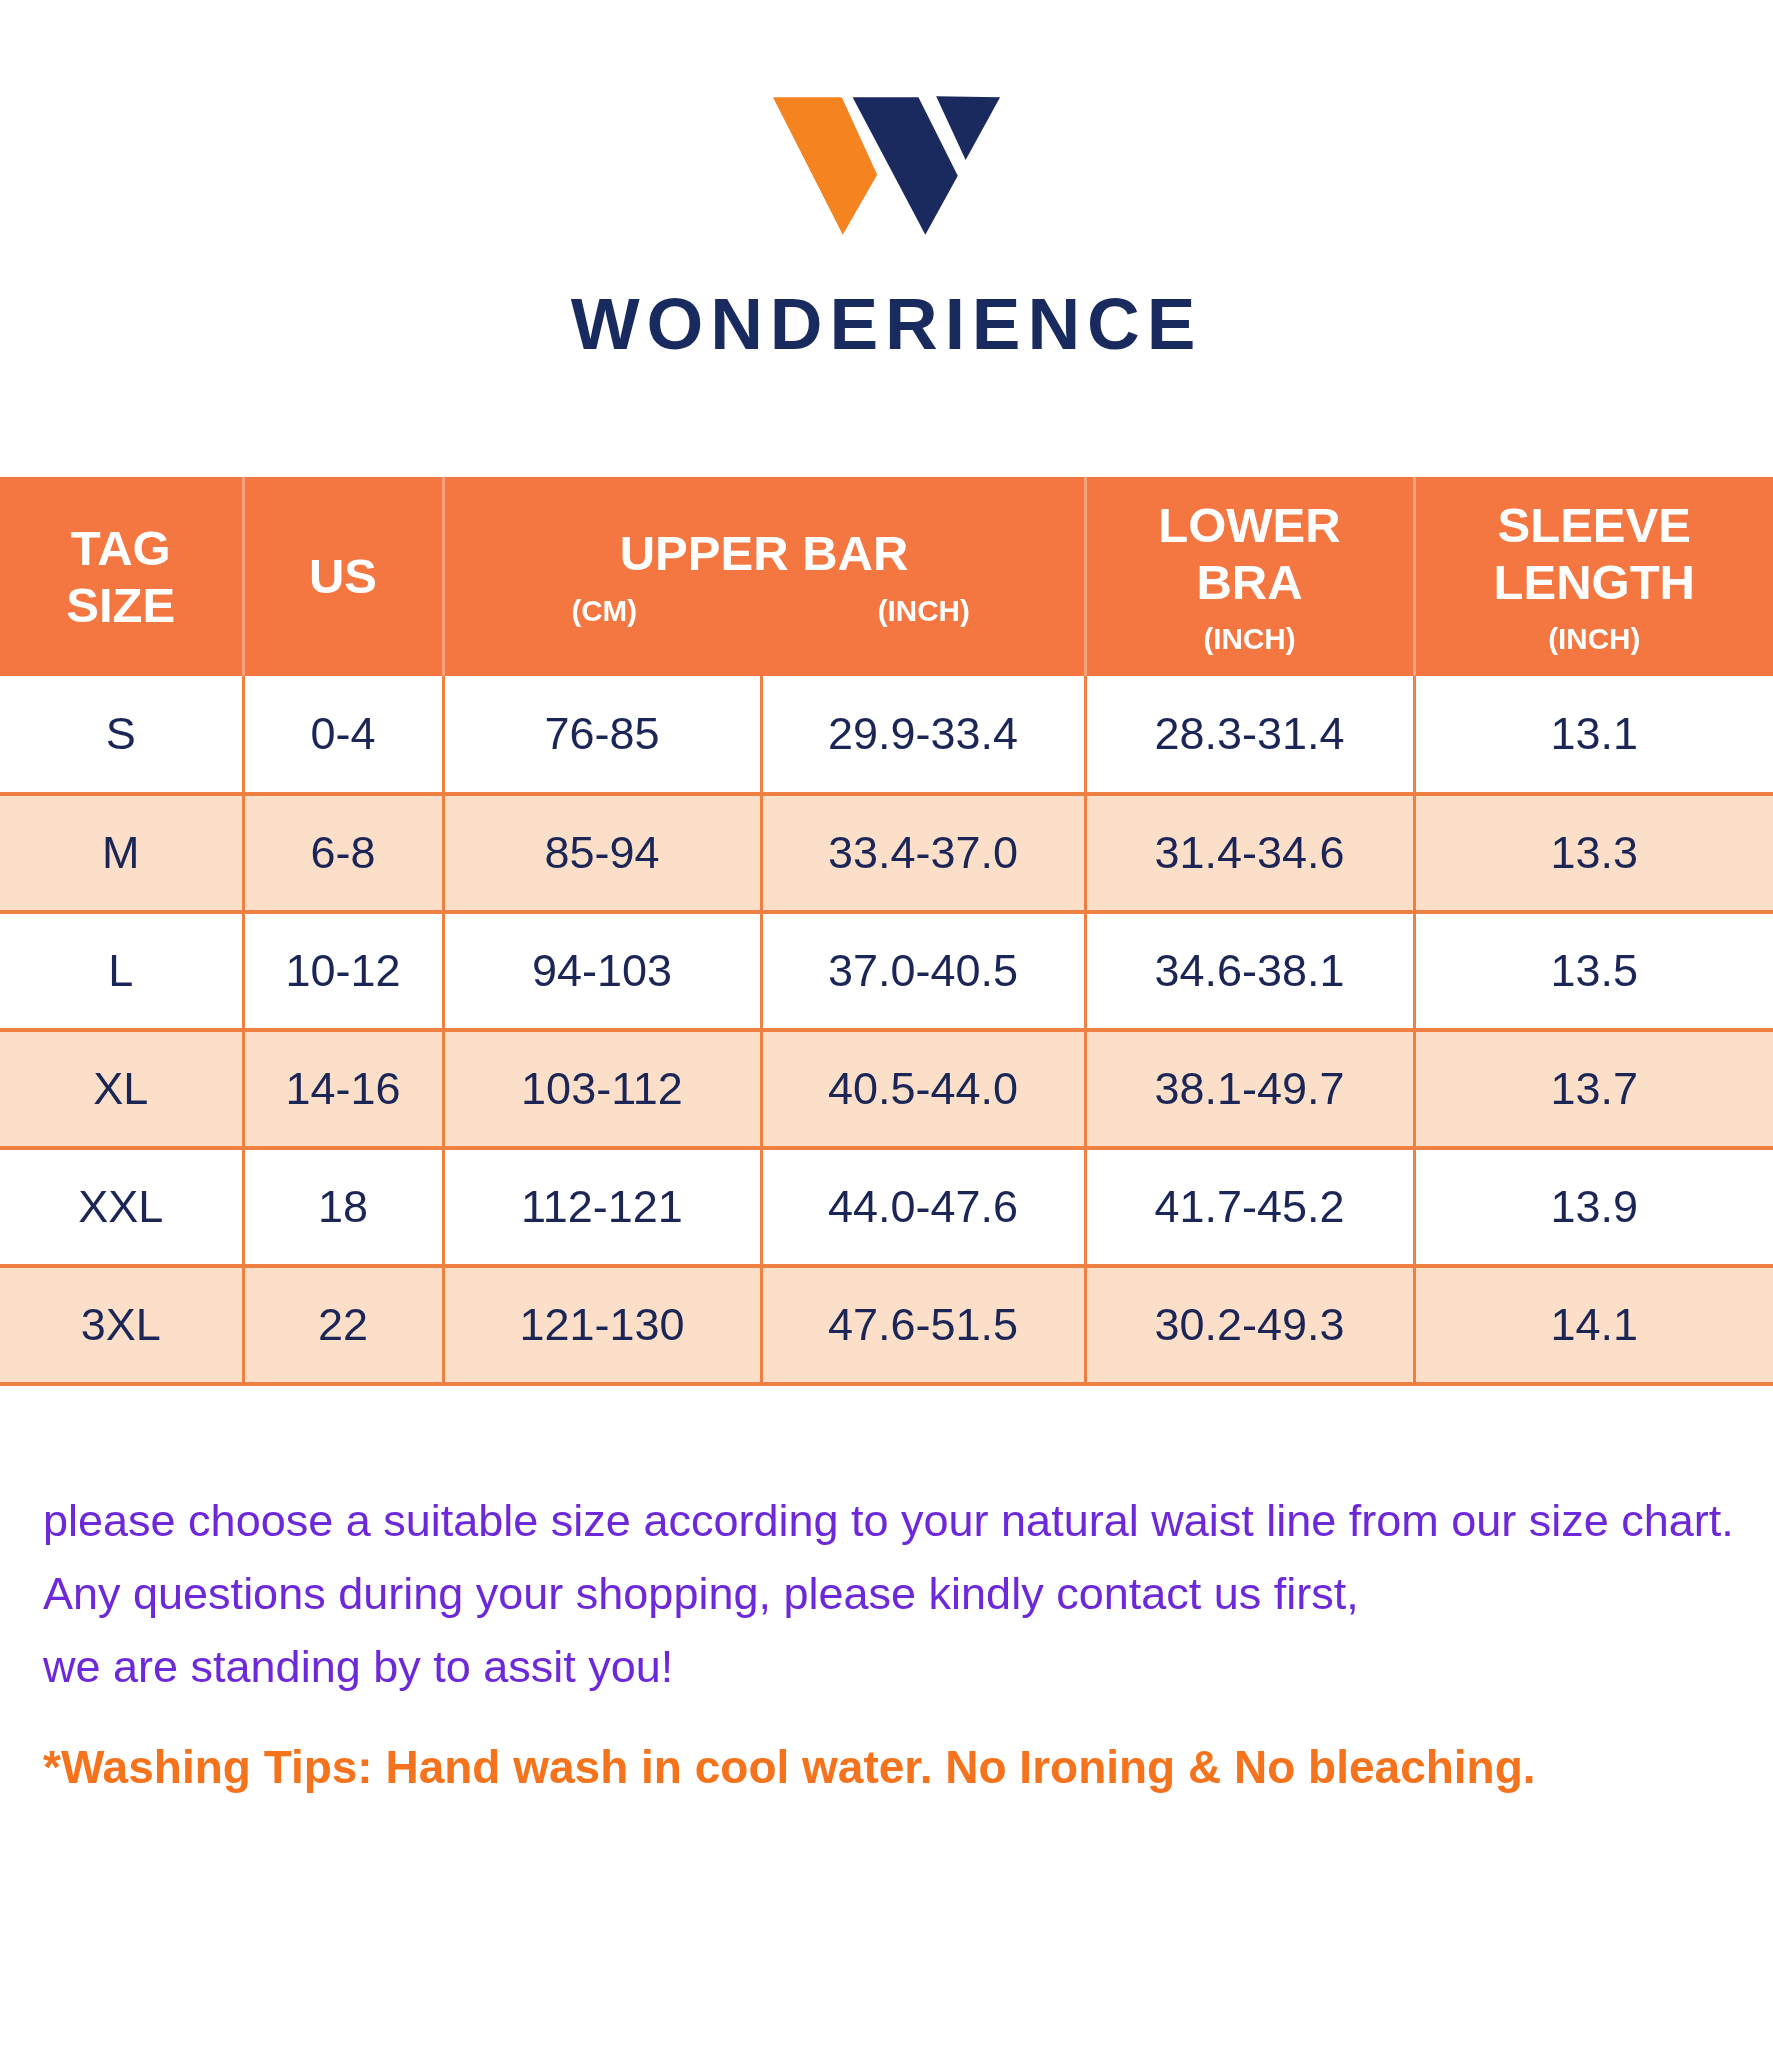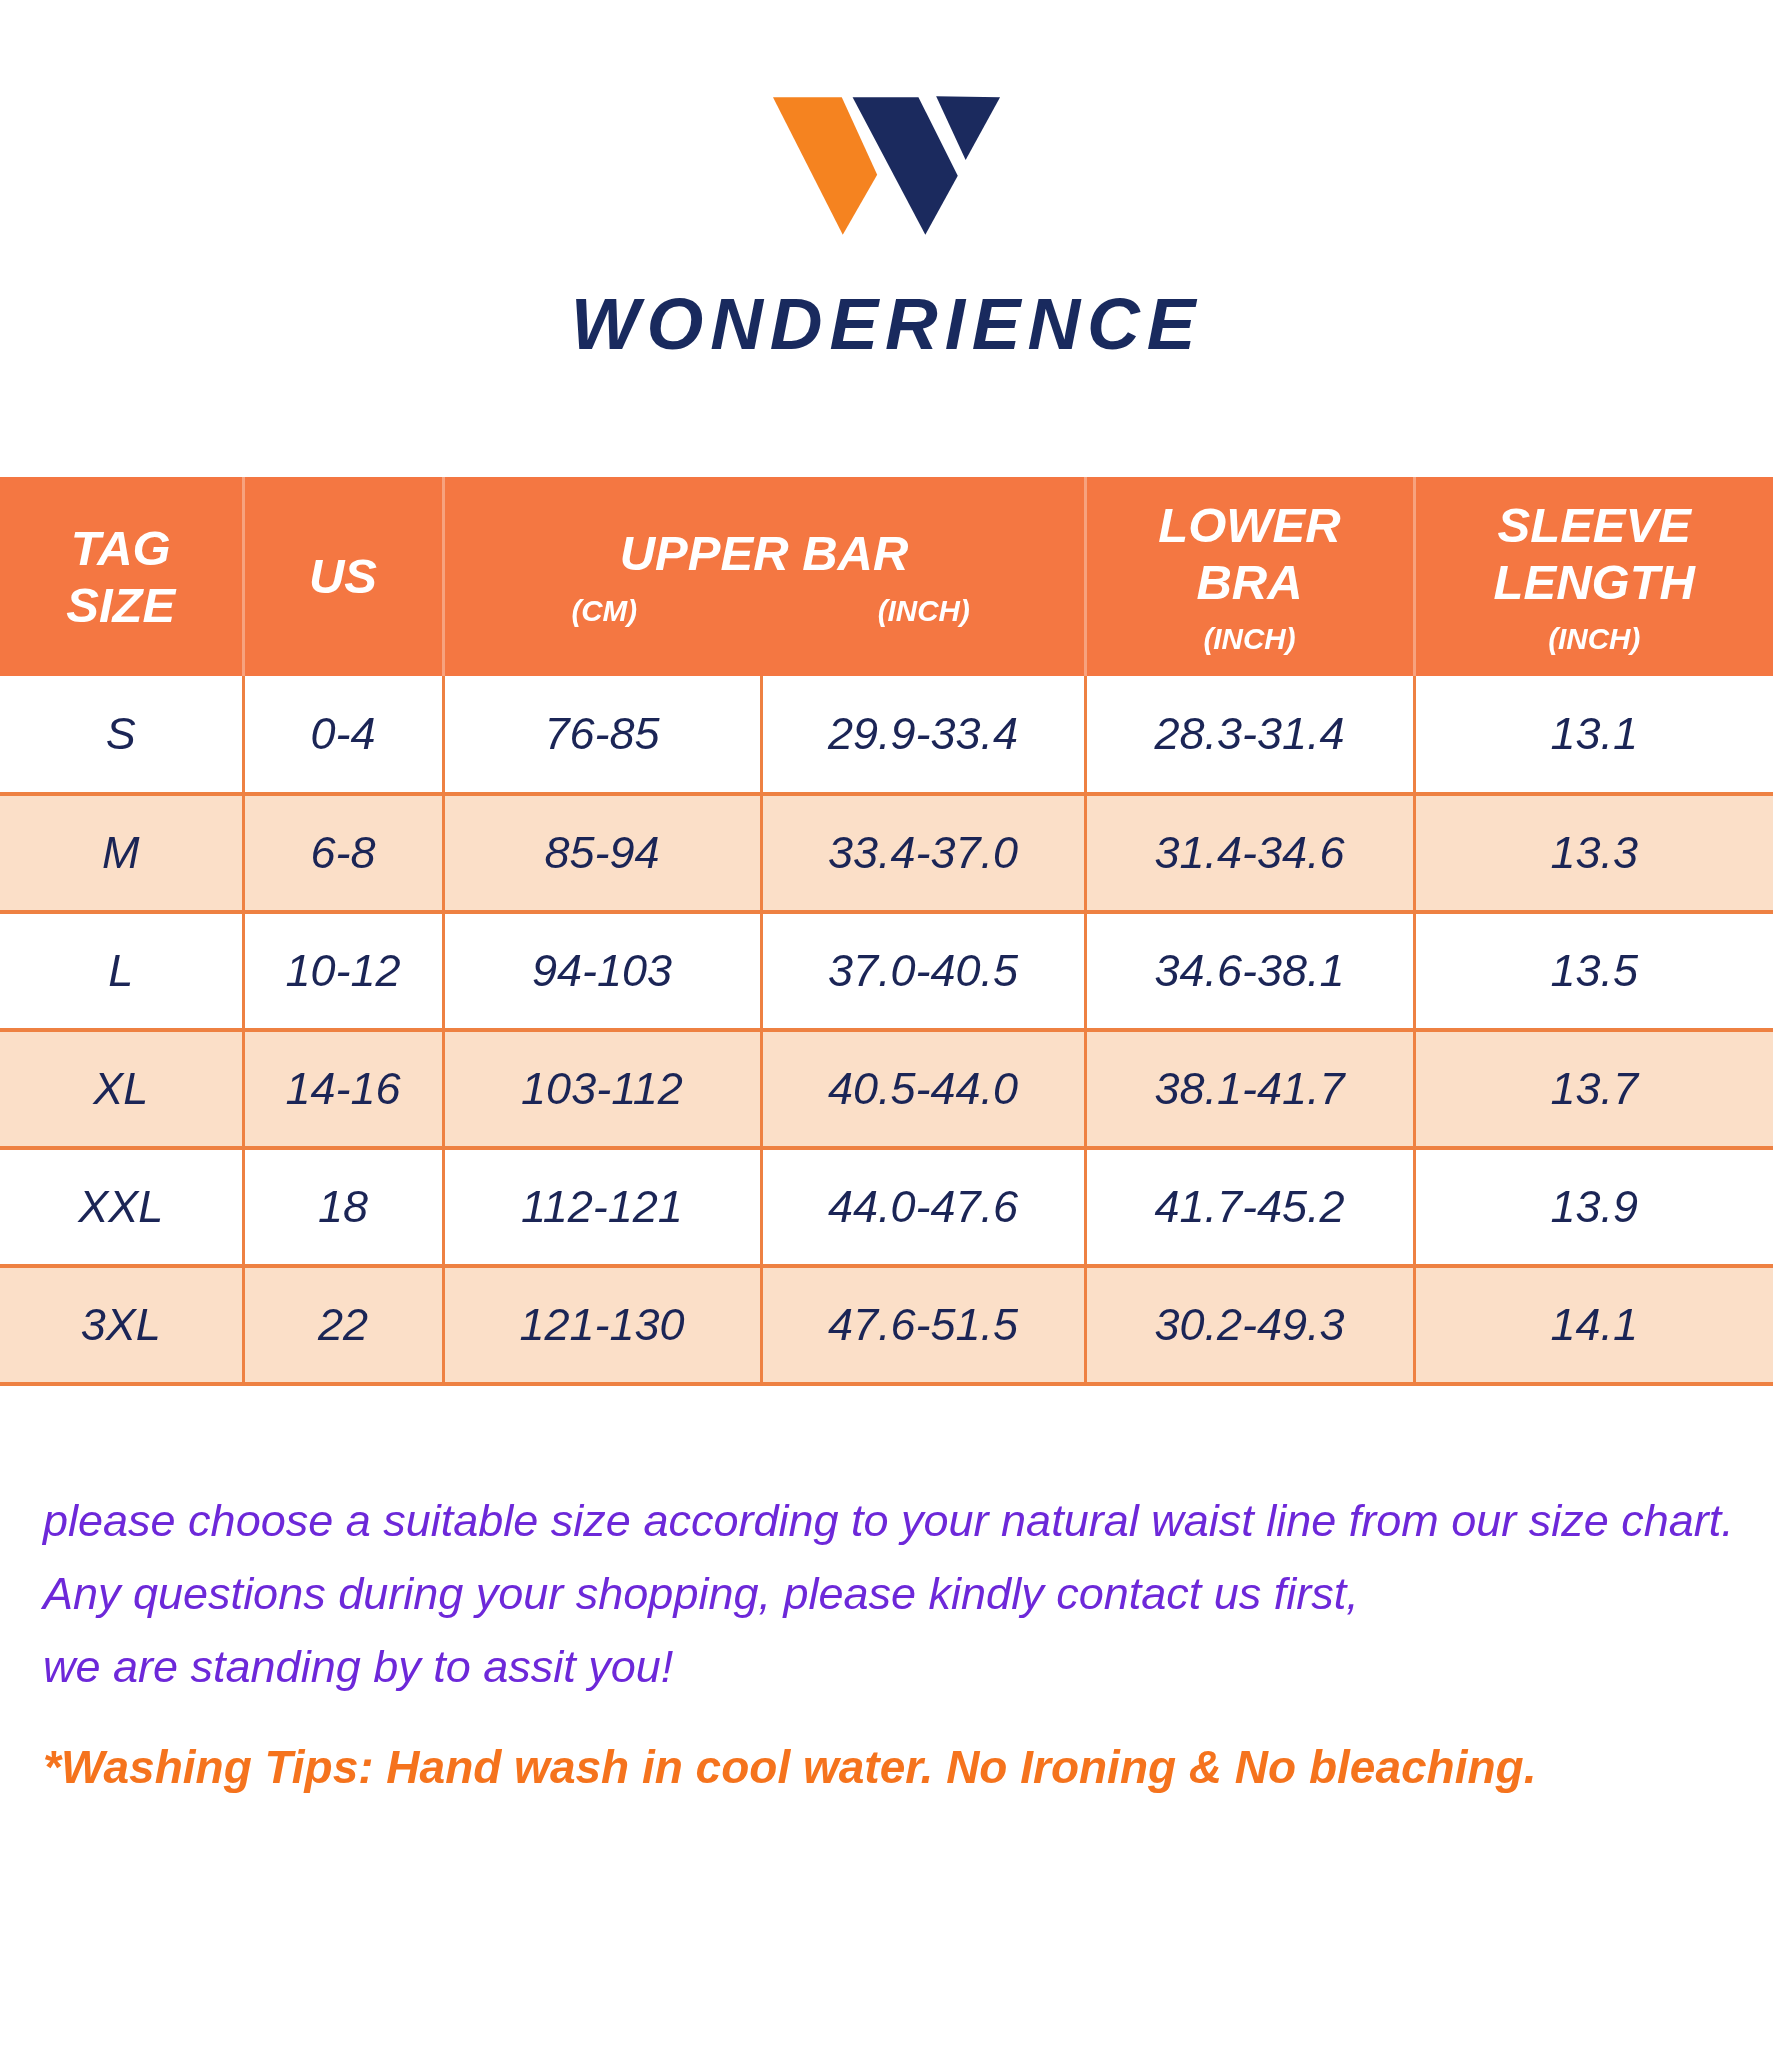--- a/index.html
+++ b/index.html
@@ -3,21 +3,20 @@
 <meta charset="utf-8">
 <style>
   html, body { margin: 0; padding: 0; background: #ffffff; }
   .page {
     position: relative;
     width: 1773px;
     height: 1973px;
     background: #ffffff;
     overflow: hidden;
     font-family: "Liberation Sans", sans-serif;
-    font-style: italic;
   }
 
   
   .brand-block {
     position: absolute;
     top: 94px;
     left: 0;
     width: 100%;
     text-align: center;
   }
@@ -191,21 +190,21 @@
         <td>94-103</td>
         <td>37.0-40.5</td>
         <td>34.6-38.1</td>
         <td>13.5</td>
       </tr>
       <tr>
         <td>XL</td>
         <td>14-16</td>
         <td>103-112</td>
         <td>40.5-44.0</td>
-        <td>38.1-41.7</td>
+        <td>38.1-49.7</td>
         <td>13.7</td>
       </tr>
       <tr>
         <td>XXL</td>
         <td>18</td>
         <td>112-121</td>
         <td>44.0-47.6</td>
         <td>41.7-45.2</td>
         <td>13.9</td>
       </tr>

